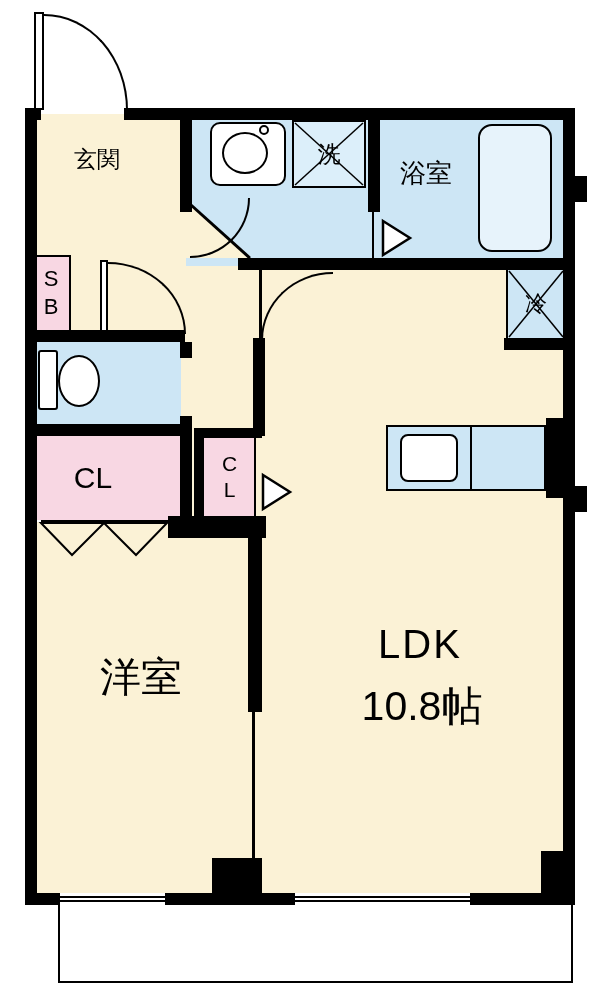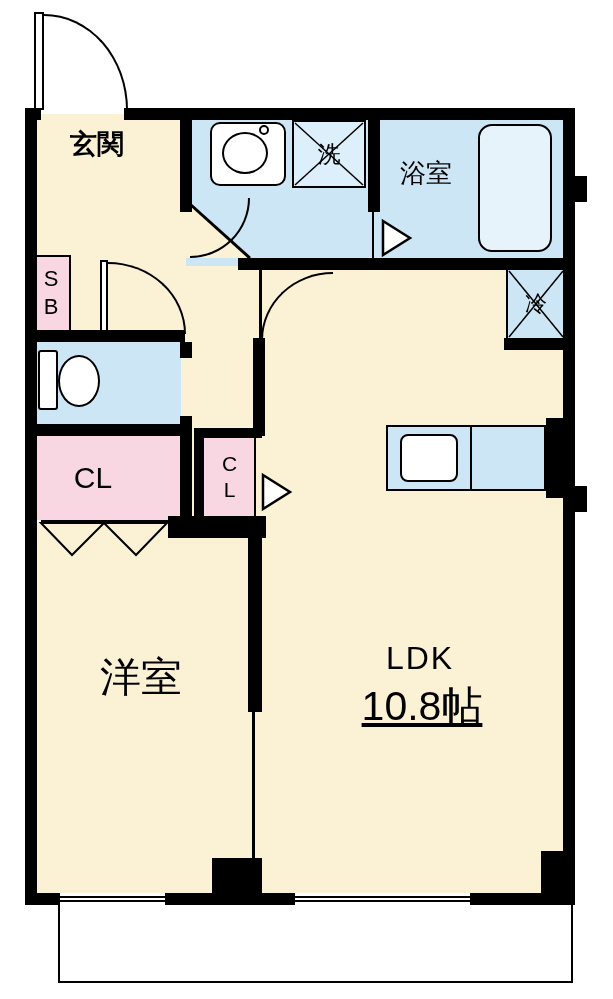--- a/index.html
+++ b/index.html
@@ -124,22 +124,22 @@
   </svg>
   <svg width="30" height="36" viewBox="0 0 30 36" style="left:262px;top:474px;">
     <polygon points="1,1 28,18 1,35" fill="#fff" stroke="#000" stroke-width="2.5"></polygon>
   </svg>
 
   <svg width="128" height="36" viewBox="0 0 128 36" style="left:40px;top:522px;">
     <polygon points="1,1 32,33 64,1" fill="none" stroke="#000" stroke-width="2"></polygon>
     <polygon points="64,1 96,33 127,1" fill="none" stroke="#000" stroke-width="2"></polygon>
   </svg>
 
-  <div class="lbl" style="left:52px;top:125px;width:90px;height:38px;font-size:27px;font-weight:bold;">玄関</div>
+  <div class="lbl" style="left:52px;top:140px;width:90px;height:38px;font-size:23px;">玄関</div>
   <div class="lbl" style="left:388px;top:156px;width:76px;height:36px;font-size:26px;">浴室</div>
   <div class="lbl vtext" style="left:35px;top:258px;width:32px;height:72px;font-size:22px;">SB</div>
   <div class="lbl" style="left:48px;top:456px;width:90px;height:44px;font-size:30px;">CL</div>
   <div class="lbl vtext" style="left:204px;top:442px;width:50px;height:72px;font-size:21px;">CL</div>
-  <div class="lbl" style="left:320px;top:616px;width:200px;height:56px;font-size:32px;letter-spacing:2px;margin-top:15px;">LDK</div>
-  <div class="lbl" style="left:312px;top:680px;width:220px;height:54px;font-size:41px;text-decoration:underline;">10.8帖</div>
+  <div class="lbl" style="left:320px;top:616px;width:200px;height:56px;font-size:40px;letter-spacing:2px;">LDK</div>
+  <div class="lbl" style="left:312px;top:680px;width:220px;height:54px;font-size:41px;">10.8帖</div>
   <div class="lbl" style="left:66px;top:652px;width:150px;height:52px;font-size:41px;">洋室</div>
 
 </div>
 
 </body></html>

